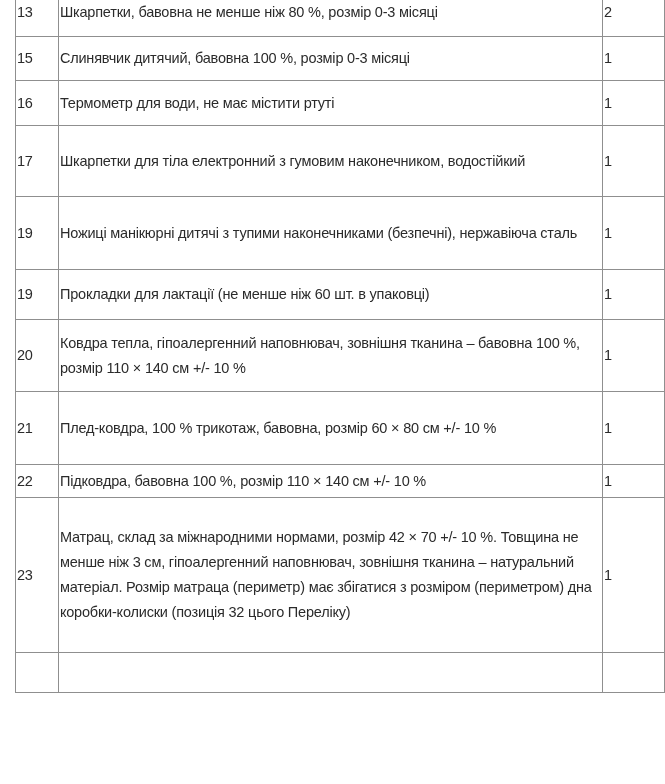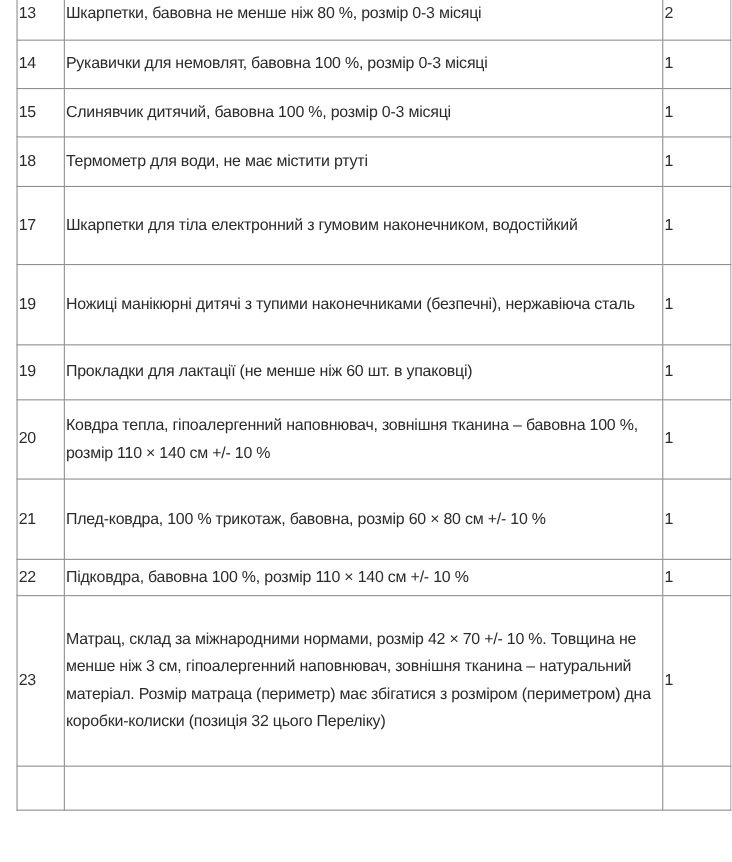--- a/index.html
+++ b/index.html
@@ -16,31 +16,26 @@
 <body>
 
 <table class="tbl">
   <tbody>
     <tr style="height:48px">
       <td class="num">13</td>
       <td class="desc">Шкарпетки, бавовна не менше ніж 80 %, розмір 0-3 місяці</td>
       <td class="qty">2</td>
     </tr>
     <tr style="height:44px">
-      <td class="num">14</td>
-      <td class="desc">Рукавички для немовлят, бавовна 100 %, розмір 0-3 місяці</td>
-      <td class="qty">1</td>
-    </tr>
-    <tr style="height:44px">
       <td class="num">15</td>
       <td class="desc">Слинявчик дитячий, бавовна 100 %, розмір 0-3 місяці</td>
       <td class="qty">1</td>
     </tr>
     <tr style="height:45px">
-      <td class="num">18</td>
+      <td class="num">16</td>
       <td class="desc">Термометр для води, не має містити ртуті</td>
       <td class="qty">1</td>
     </tr>
     <tr style="height:71px">
       <td class="num">17</td>
       <td class="desc">Шкарпетки для тіла електронний з гумовим наконечником, водостійкий</td>
       <td class="qty">1</td>
     </tr>
     <tr style="height:73px">
       <td class="num">19</td>

